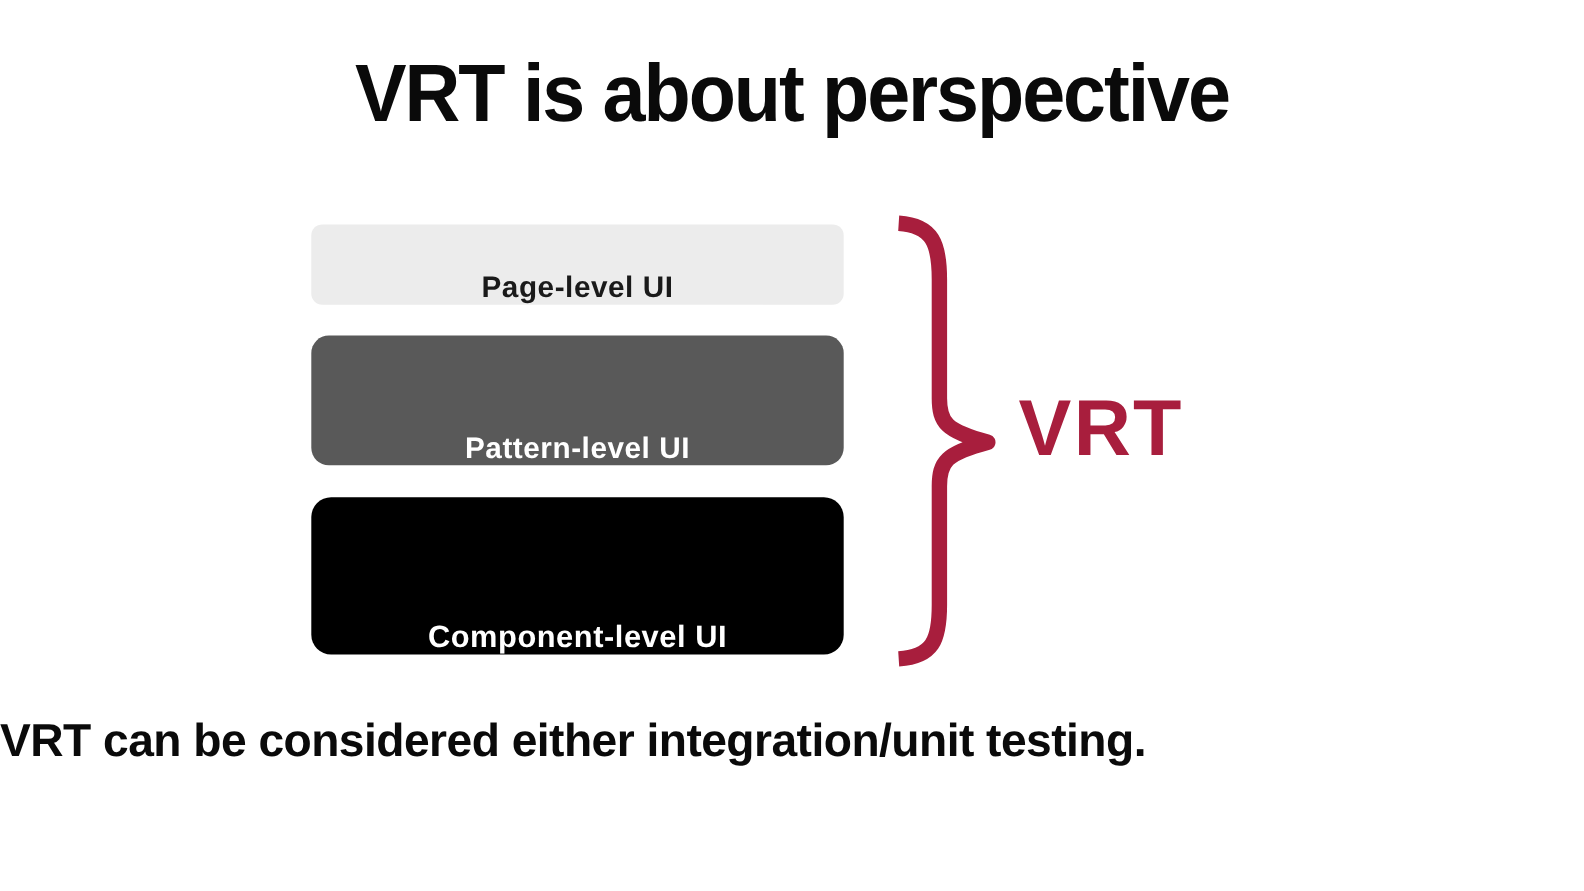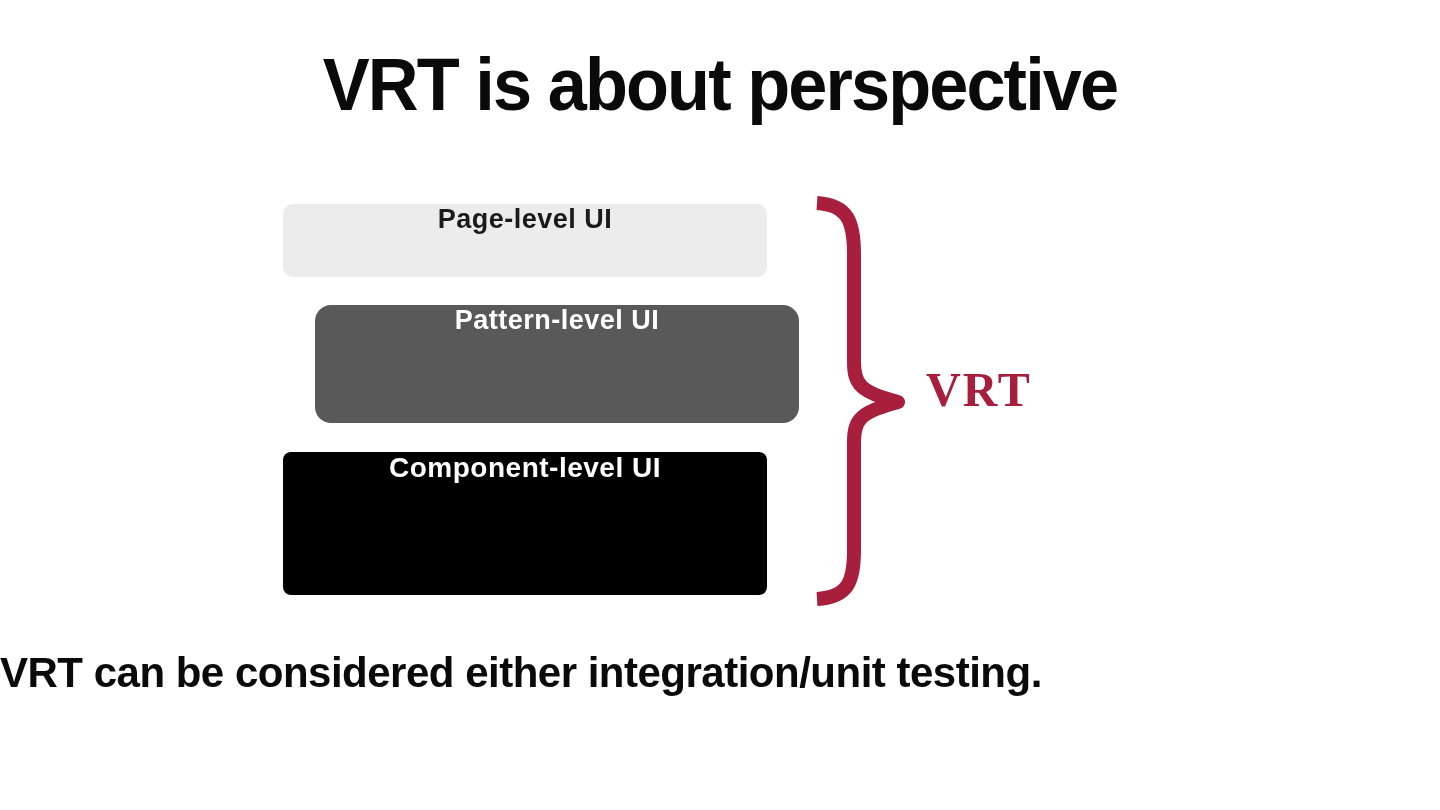--- a/index.html
+++ b/index.html
@@ -26,56 +26,55 @@
     font-weight: bold;
     letter-spacing: -2px;
     color: #0a0a0a;
     transform: scaleX(0.95);
   }
   .layer {
     position: absolute;
     left: 283px;
     width: 484px;
     display: flex;
-    align-items: flex-start;
+    align-items: flex-end;
     justify-content: center;
     font-weight: bold;
     font-size: 27px;
     letter-spacing: 0.5px;
   }
   .layer-page {
     top: 204px;
     height: 73px;
     border-radius: 10px;
   }
   .layer-pattern {
     top: 305px;
     height: 118px;
     border-radius: 16px;
-    margin-left: 32px;
   }
   .layer-component {
     top: 452px;
     height: 143px;
-    border-radius: 8px;
+    border-radius: 18px;
     font-size: 28px;
   }
   .brace {
     position: absolute;
     left: 808px;
     top: 190px;
     width: 100px;
     height: 420px;
   }
   .vrt-label {
     position: absolute;
     left: 926px;
     top: 350px;
-    font-family: Liberation Serif, serif;
-    font-size: 48px;
+    font-family: Liberation Sans, sans-serif;
+    font-size: 72px;
     line-height: 80px;
     font-weight: bold;
     letter-spacing: 2px;
   }
   .footer {
     position: absolute;
     left: 0;
     right: 0;
     top: 640px;
     text-align: left;

